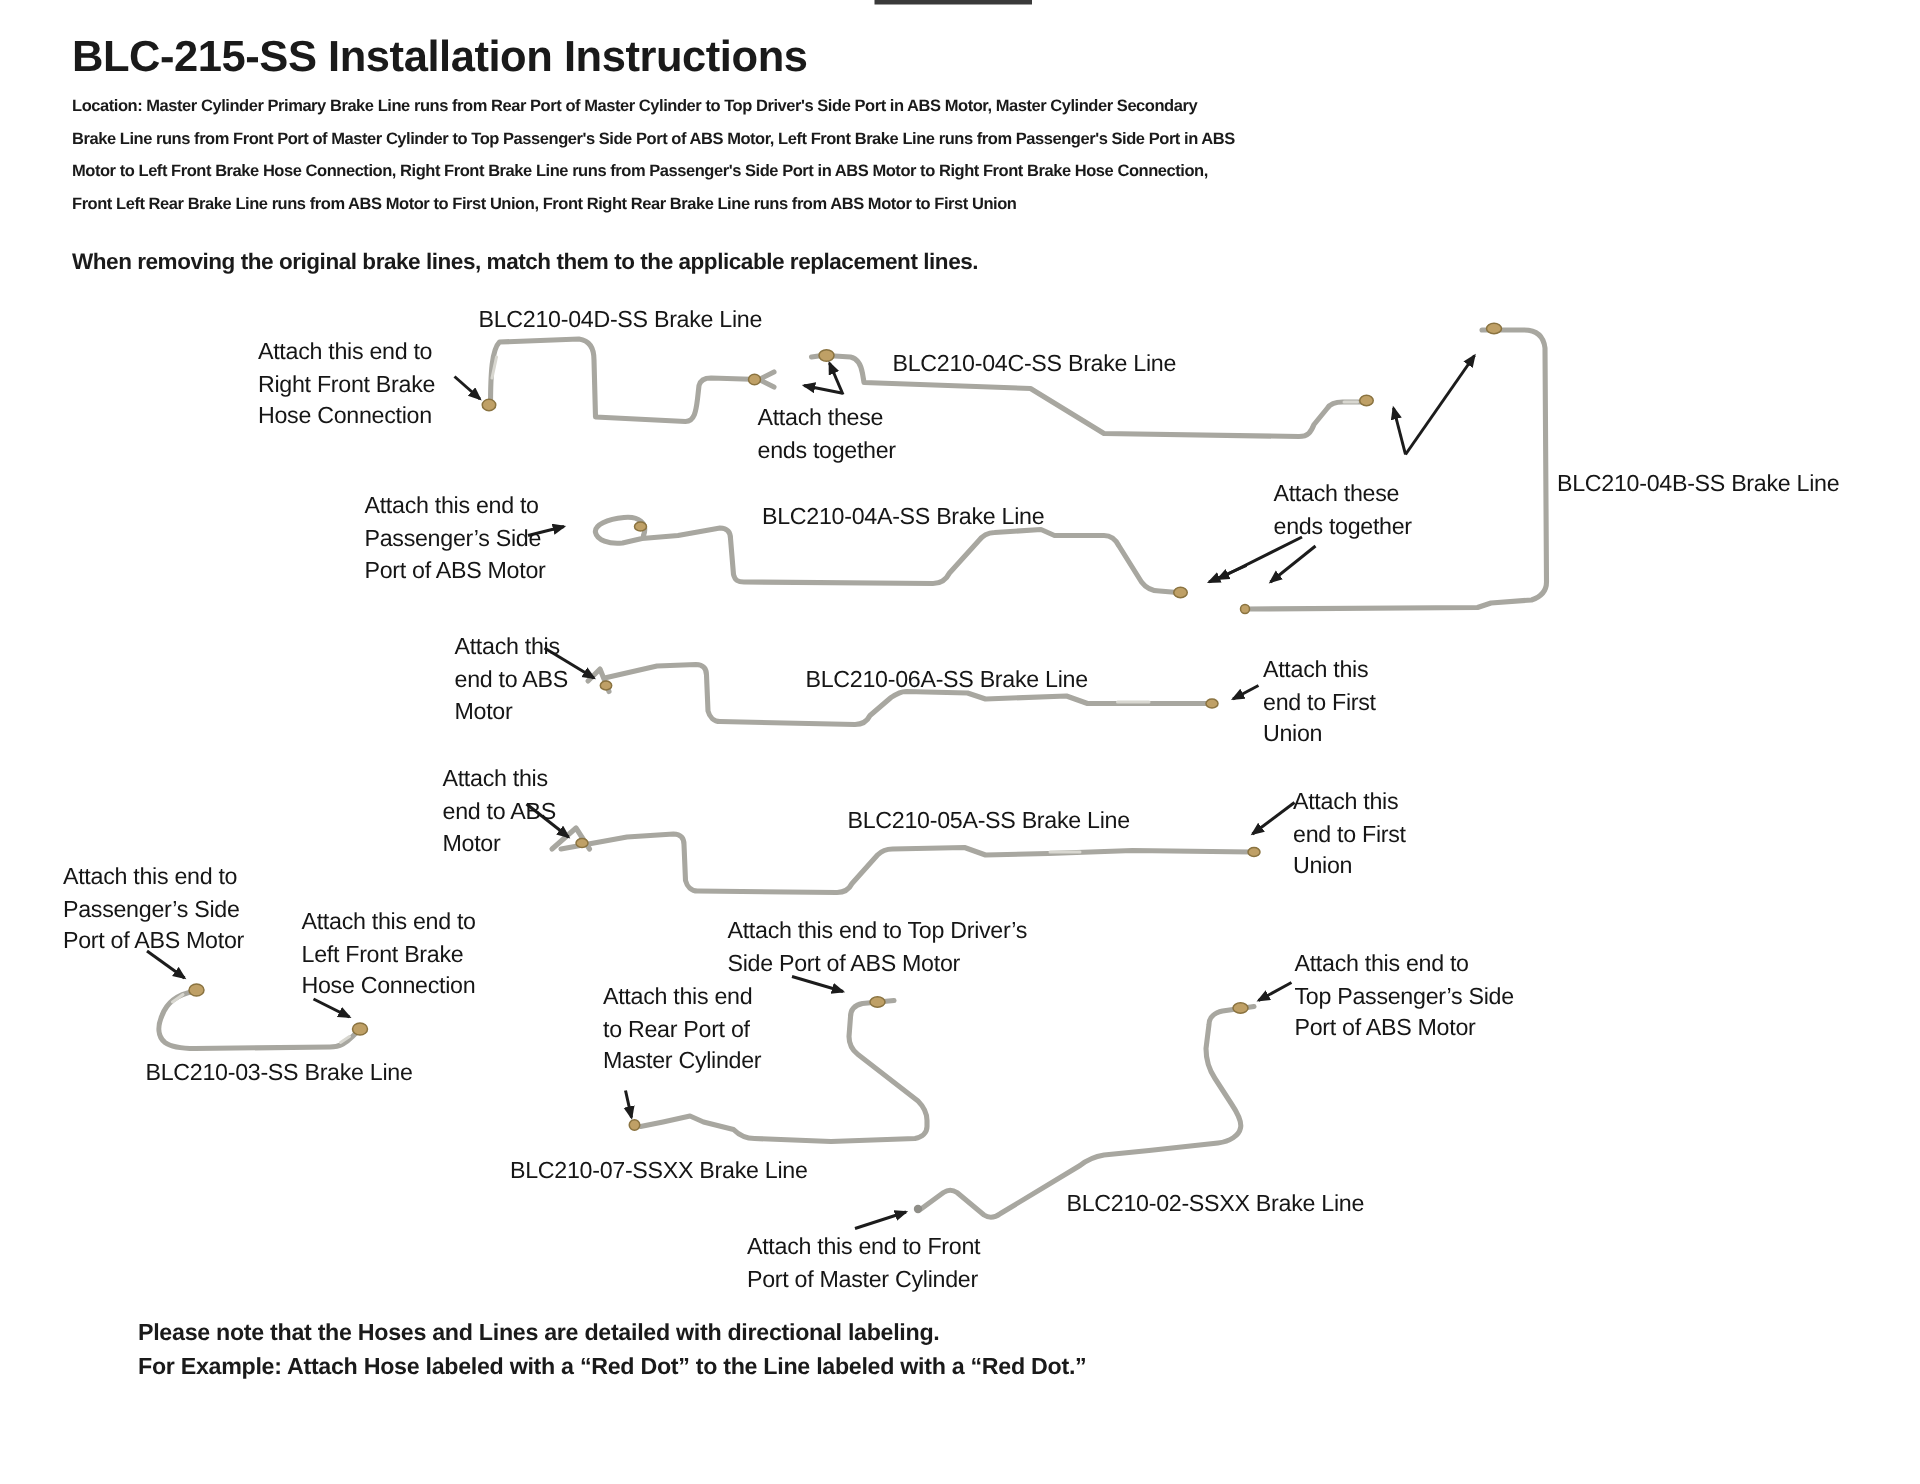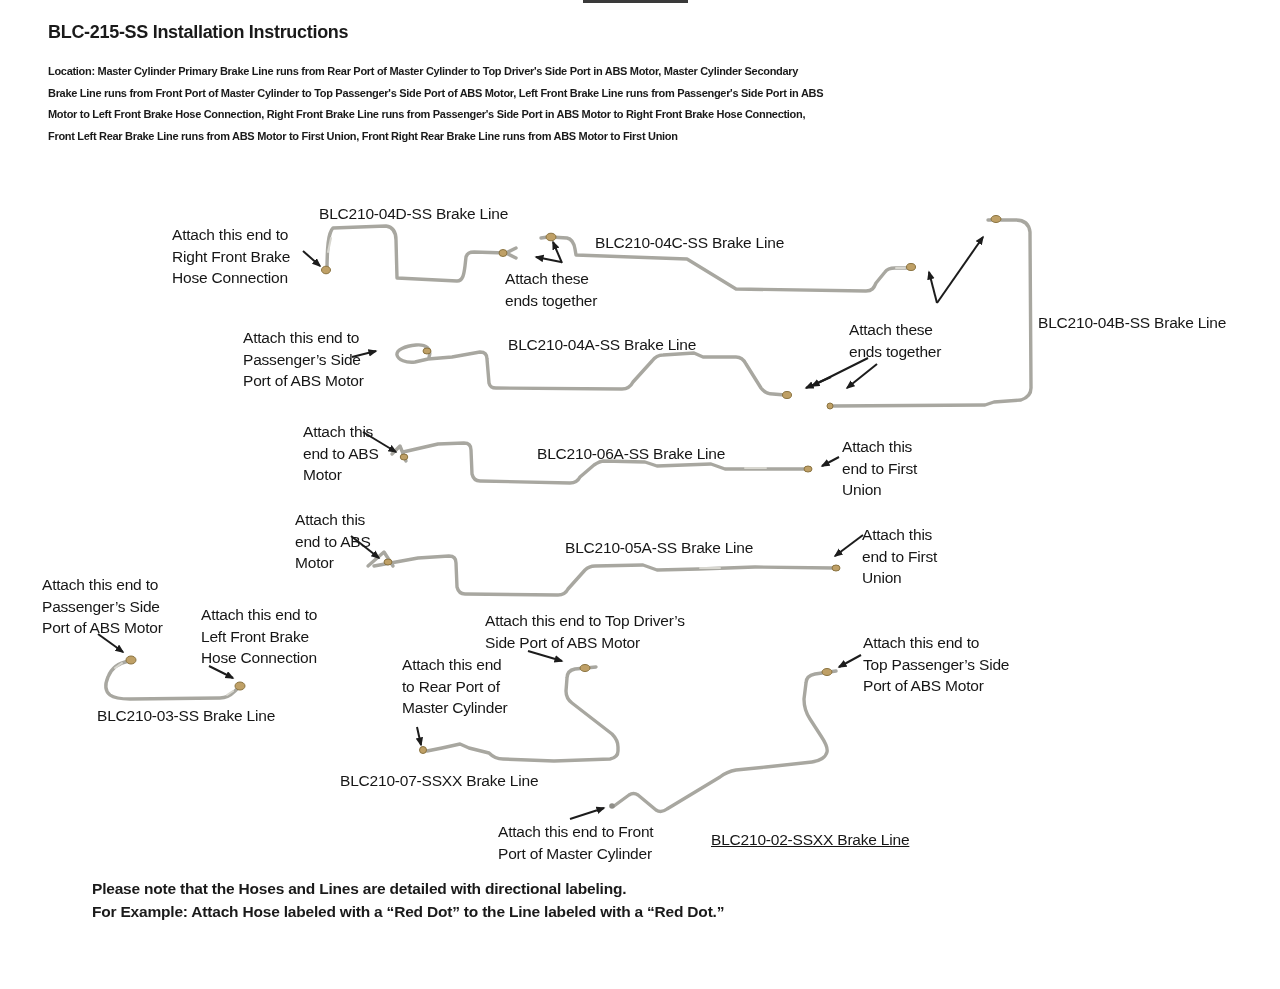--- a/index.html
+++ b/index.html
@@ -4,21 +4,21 @@
 <style>
   html,body { margin:0; padding:0; background:#ffffff; }
   .canvas {
     position:relative; width:1280px; height:989px; background:#ffffff;
     font-family:"Liberation Sans", sans-serif; color:#1a1a1a; overflow:hidden;
   }
   .lbl {
     position:absolute; white-space:pre-line; font-size:15.5px;
     line-height:21.5px; letter-spacing:-0.2px; color:#161616;
   }
-  .title { position:absolute; left:48px; top:22px; font-size:18px; font-weight:bold; letter-spacing:-0.3px; }
+  .title { position:absolute; left:48px; top:22px; font-size:29px; font-weight:bold; letter-spacing:-0.3px; }
   .para  { position:absolute; left:48px; top:61px; width:1210px; font-weight:bold;
            font-size:11px; line-height:21.5px; letter-spacing:-0.3px; white-space:pre-line; }
   .note  { position:absolute; left:48px; top:166px; font-weight:bold; font-size:15px; letter-spacing:-0.3px; }
   .foot1 { position:absolute; left:92px; top:880px; font-weight:bold; font-size:15.5px; letter-spacing:-0.2px; }
   .foot2 { position:absolute; left:92px; top:903px; font-weight:bold; font-size:15.5px; letter-spacing:-0.2px; }
   svg.diagram { position:absolute; left:0; top:0; }
   .tube { fill:none; stroke:#a8a7a0; stroke-width:3.4; stroke-linecap:round; stroke-linejoin:round; }
   .tube-hi { fill:none; stroke:#d8d7d0; stroke-width:2; stroke-linecap:round; }
   .fit { fill:#bfa066; stroke:#8a7340; stroke-width:1; }
   .arr { stroke:#1c1c1c; stroke-width:2; fill:none; }
@@ -122,30 +122,31 @@
       <line class="arr" x1="861" y1="655" x2="839" y2="667" marker-end="url(#ah)"></line>
       <line class="arr" x1="570" y1="819" x2="604" y2="808" marker-end="url(#ah)"></line>
     </g>
   </svg>
 
   <div class="title">BLC-215-SS Installation Instructions</div>
   <div class="para">Location: Master Cylinder Primary Brake Line runs from Rear Port of Master Cylinder to Top Driver's Side Port in ABS Motor, Master Cylinder Secondary
 Brake Line runs from Front Port of Master Cylinder to Top Passenger's Side Port of ABS Motor, Left Front Brake Line runs from Passenger's Side Port in ABS
 Motor to Left Front Brake Hose Connection, Right Front Brake Line runs from Passenger's Side Port in ABS Motor to Right Front Brake Hose Connection,
 Front Left Rear Brake Line runs from ABS Motor to First Union, Front Right Rear Brake Line runs from ABS Motor to First Union</div>
+  <div class="note">When removing the original brake lines, match them to the applicable replacement lines.</div>
 
   <div class="lbl" style="left:319px; top:203px;">BLC210-04D-SS Brake Line</div>
   <div class="lbl" style="left:595px; top:232px;">BLC210-04C-SS Brake Line</div>
   <div class="lbl" style="left:1038px; top:312px;">BLC210-04B-SS Brake Line</div>
   <div class="lbl" style="left:508px; top:334px;">BLC210-04A-SS Brake Line</div>
   <div class="lbl" style="left:537px; top:443px;">BLC210-06A-SS Brake Line</div>
   <div class="lbl" style="left:565px; top:537px;">BLC210-05A-SS Brake Line</div>
   <div class="lbl" style="left:52px; top:705px;margin-left:45px;">BLC210-03-SS Brake Line</div>
   <div class="lbl" style="left:340px; top:770px;">BLC210-07-SSXX Brake Line</div>
-  <div class="lbl" style="left:711px; top:829px;text-decoration:underline;">BLC210-02-SSXX Brake Line</div>
+  <div class="lbl" style="left:711px; top:792px;">BLC210-02-SSXX Brake Line</div>
 
   <div class="lbl" style="left:172px; top:224px;">Attach this end to
 Right Front Brake
 Hose Connection</div>
   <div class="lbl" style="left:505px; top:268px;">Attach these
 ends together</div>
   <div class="lbl" style="left:849px; top:319px;">Attach these
 ends together</div>
   <div class="lbl" style="left:243px; top:327px;">Attach this end to
 Passenger’s Side

